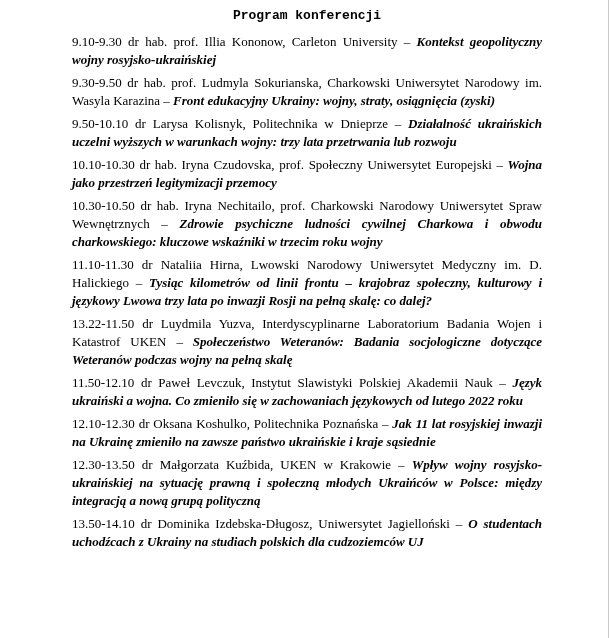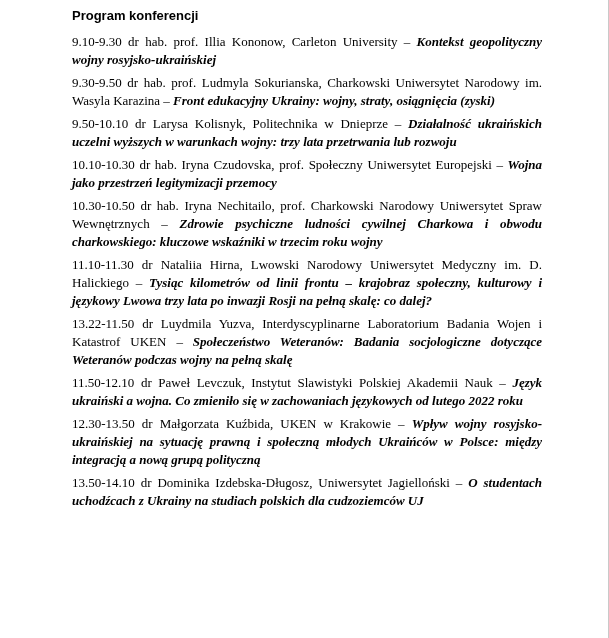--- a/index.html
+++ b/index.html
@@ -11,22 +11,22 @@
     background: #ffffff;
     border-right: 1px solid #c9c9c9;
     padding: 8px 66px 0 72px;
     overflow: hidden;
     font-family: "Liberation Serif", "DejaVu Serif", serif;
     font-size: 13px;
     color: #000000;
   }
   .doc-title {
     margin: 0 0 10px 0;
-    text-align: left;
-    font-family: Liberation Sans, sans-serif;
+    text-align: center;
+    font-family: Liberation Mono, monospace;
     font-weight: bold;
     font-size: 13px;
     line-height: 15px;
   }
   .item {
     margin: 0 0 5px 0;
     text-align: justify;
     line-height: 18px;
   }
   .topic {
@@ -75,20 +75,24 @@
   <p class="item">
     <span>13.22-11.50 dr Luydmila Yuzva, Interdyscyplinarne Laboratorium Badania Wojen i Katastrof UKEN –</span>
     <span class="topic">Społeczeństwo Weteranów: Badania socjologiczne dotyczące Weteranów podczas wojny na pełną skalę</span>
   </p>
 
   <p class="item">
     <span>11.50-12.10 dr Paweł Levczuk, Instytut Slawistyki Polskiej Akademii Nauk –</span>
     <span class="topic">Język ukraiński a wojna. Co zmieniło się w zachowaniach językowych od lutego 2022 roku</span>
   </p>
 
+  <p class="item">
+    <span>12.10-12.30 dr Oksana Koshulko, Politechnika Poznańska –</span>
+    <span class="topic">Jak 11 lat rosyjskiej inwazji na Ukrainę zmieniło na zawsze państwo ukraińskie i kraje sąsiednie</span>
+  </p>
 
   <p class="item">
     <span>12.30-13.50 dr Małgorzata Kuźbida, UKEN w Krakowie –</span>
     <span class="topic">Wpływ wojny rosyjsko-ukraińskiej na sytuację prawną i społeczną młodych Ukraińców w Polsce: między integracją a nową grupą polityczną</span>
   </p>
 
   <p class="item">
     <span>13.50-14.10 dr Dominika Izdebska-Długosz, Uniwersytet Jagielloński –</span>
     <span class="topic">O studentach uchodźcach z Ukrainy na studiach polskich dla cudzoziemców UJ</span>
   </p>

